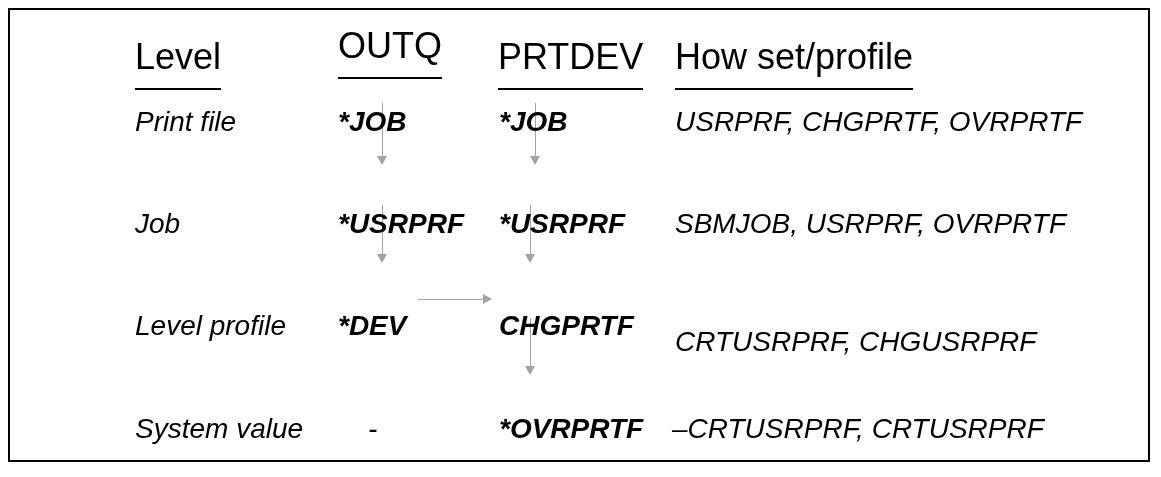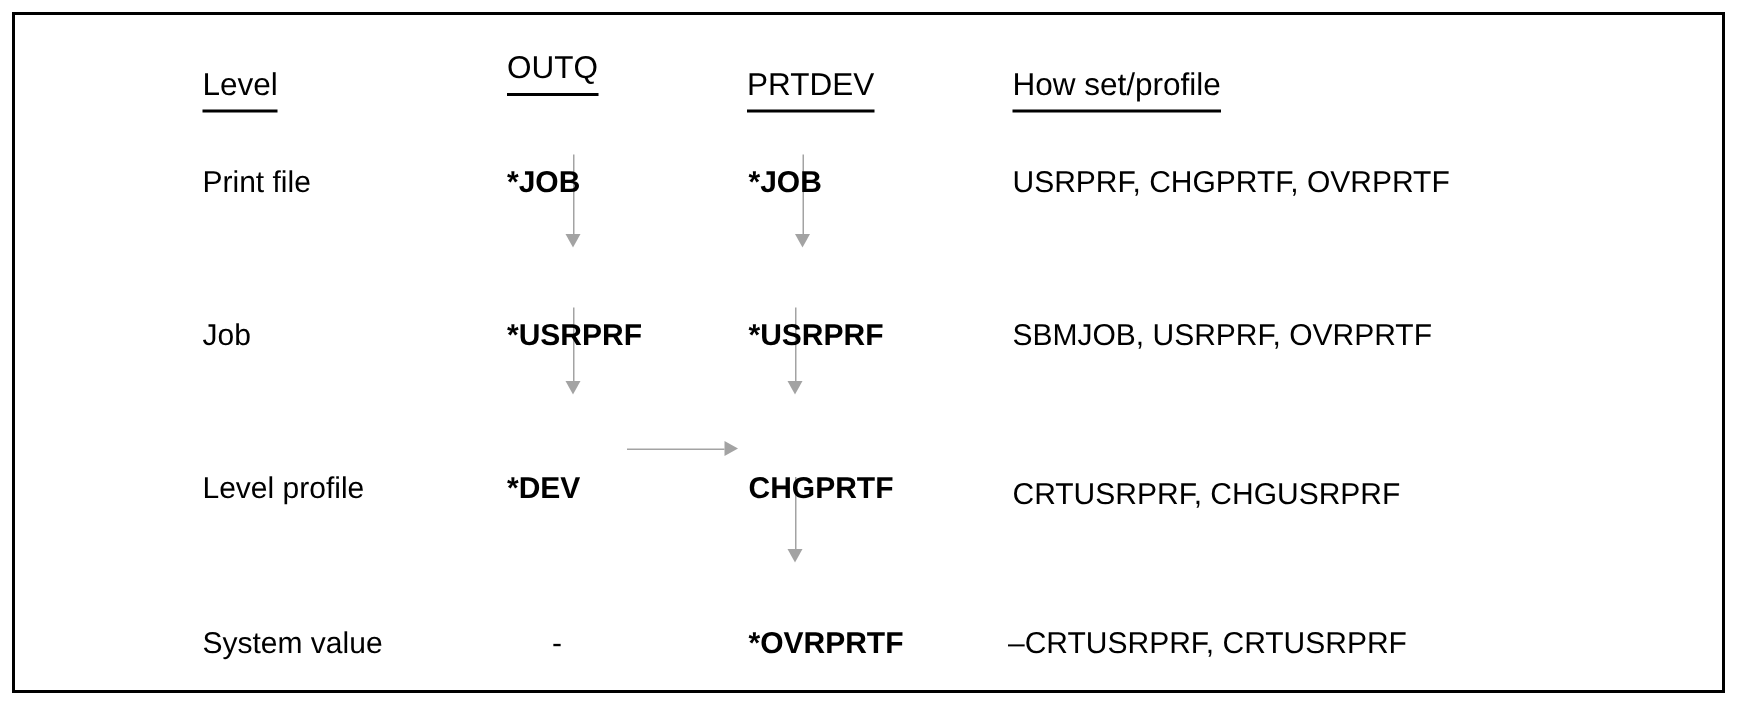--- a/index.html
+++ b/index.html
@@ -9,25 +9,25 @@
     --bg:#ffffff;
   }
   *{margin:0;padding:0;box-sizing:border-box;}
   html,body{width:1161px;height:477px;background:var(--bg);overflow:hidden;}
   body{position:relative;font-family:"Liberation Sans","DejaVu Sans",sans-serif;color:var(--text);}
   .frame{
     position:absolute;left:8px;top:8px;width:1142px;height:454px;
     border:2px solid var(--border);background:transparent;
   }
   .cell{
-    position:absolute;font-size:20px;line-height:28px;white-space:nowrap;z-index:2;
+    position:absolute;font-size:28px;line-height:28px;white-space:nowrap;z-index:2;font-style:italic;
   }
   .hdr{
-    position:absolute;font-size:21px;line-height:28px;white-space:nowrap;z-index:2;
-    padding-bottom:2px;border-bottom:2px solid var(--border);
+    position:absolute;font-size:36px;line-height:28px;white-space:nowrap;z-index:2;
+    padding-bottom:17px;border-bottom:2px solid var(--border);
   }
   .bold{font-weight:bold;}
   .arrow{position:absolute;z-index:1;}
   .aline-v{position:absolute;width:1px;background:var(--arrow);}
   .aline-h{position:absolute;height:1px;background:var(--arrow);}
   .ahead-down{
     position:absolute;width:0;height:0;
     border-left:5px solid transparent;border-right:5px solid transparent;
     border-top:9px solid var(--arrow);
   }
@@ -53,21 +53,21 @@
 <div class="cell" style="left:675px;top:108px">USRPRF, CHGPRTF, OVRPRTF</div>
 
 <div class="cell" style="left:135px;top:210px">Job</div>
 <div class="cell bold" style="left:338px;top:210px">*USRPRF</div>
 <div class="cell bold" style="left:499px;top:210px">*USRPRF</div>
 <div class="cell" style="left:675px;top:210px">SBMJOB, USRPRF, OVRPRTF</div>
 
 <div class="cell" style="left:135px;top:312px">Level profile</div>
 <div class="cell bold" style="left:338px;top:312px">*DEV</div>
 <div class="cell bold" style="left:499px;top:312px">CHGPRTF</div>
-<div class="cell" style="left:675px;top:316px">CRTUSRPRF, CHGUSRPRF</div>
+<div class="cell" style="left:675px;top:328px">CRTUSRPRF, CHGUSRPRF</div>
 
 <div class="cell" style="left:135px;top:415px">System value</div>
 <div class="cell" style="left:368px;top:415px">-</div>
 <div class="cell bold" style="left:499px;top:415px">*OVRPRTF</div>
 <div class="cell" style="left:672px;top:415px">–CRTUSRPRF, CRTUSRPRF</div>
 
 <div class="arrow" style="left:377px;top:103px;width:11px;height:62px">
   <div class="aline-v" style="left:5px;top:0;height:53px"></div>
   <div class="ahead-down" style="left:0;top:53px"></div>
 </div>

